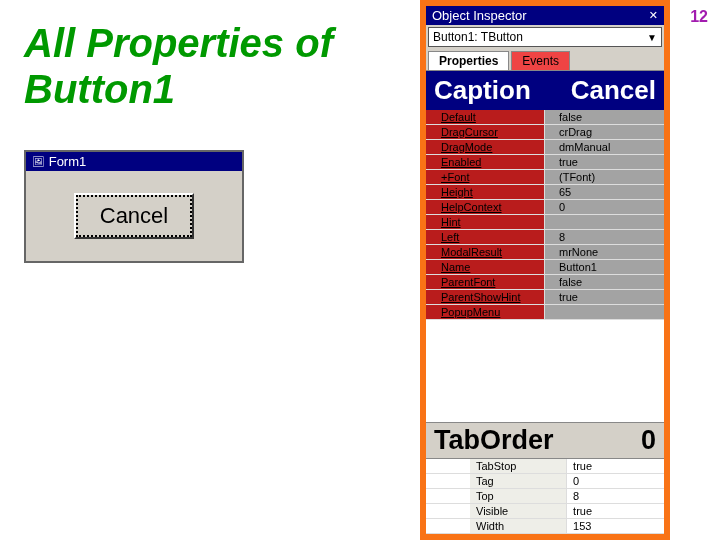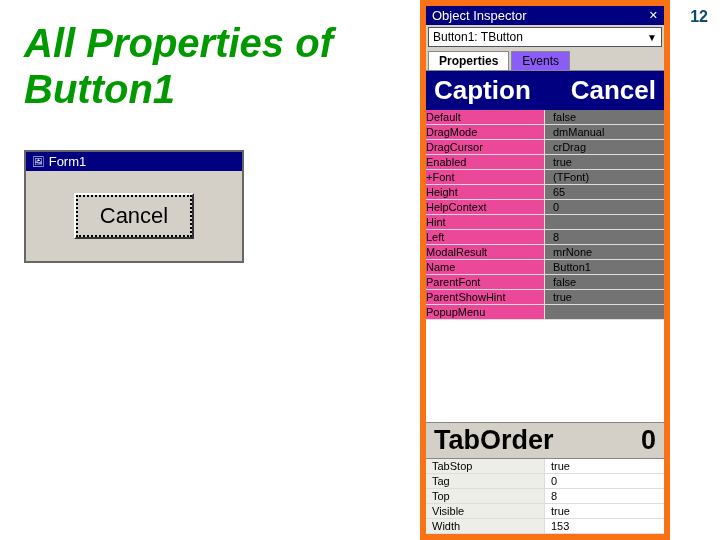--- a/index.html
+++ b/index.html
@@ -12,21 +12,21 @@
       position: relative;
     }
 
     
     .slide-number {
       position: absolute;
       top: 8px;
       right: 12px;
       font-size: 16px;
       font-weight: bold;
-      color: #0c4a6e;
+      color: #a21caf;
     }
 
     
     .left-panel {
       position: absolute;
       top: 0;
       left: 0;
       width: 400px;
       height: 540px;
       background: #ffffff;
@@ -137,21 +137,21 @@
       display: flex;
       border-bottom: 1px solid #888;
       background: #d4d0c8;
       padding: 2px 2px 0;
       gap: 2px;
     }
 
     .tab {
       padding: 2px 10px;
       font-size: 12px;
-      background: #8b5cf6;
+      background: #ef4444;
       border: 1px solid #888;
       border-bottom: none;
       cursor: pointer;
     }
 
     .tab.active {
       background: #ffffff;
       font-weight: bold;
     }
 
@@ -176,31 +176,32 @@
       font-size: 11px;
     }
 
     .prop-row {
       display: flex;
       border-bottom: 1px solid #ddd;
     }
 
     .prop-name {
       width: 50%;
-      padding: 1px 0;
+      padding: 1px 15px;
       border-right: 1px solid #ddd;
       color: #000;
-      background: #ec4899;
+      background: #b91c1c;
+      text-decoration: underline;
     }
 
     .prop-value {
       width: 50%;
-      padding: 1px 8px;
+      padding: 1px 14px;
       color: #000;
-      background: #737373;
+      background: #a3a3a3;
     }
 
     
     .taborder-row {
       background: #d4d0c8;
       display: flex;
       align-items: center;
       justify-content: space-between;
       padding: 2px 8px;
       font-size: 27px;
@@ -218,20 +219,21 @@
     .bottom-prop-row {
       display: flex;
       border-bottom: 1px solid #ddd;
     }
 
     .bottom-prop-name {
       width: 50%;
       padding: 1px 6px;
       border-right: 1px solid #ddd;
       background: #eeeee8;
+      margin-left: 44px;
     }
 
     .bottom-prop-value {
       width: 50%;
       padding: 1px 6px;
       background: #ffffff;
     }
   </style>
 </head>
 <body>
@@ -275,26 +277,26 @@
     <span>Caption</span>
     <span>Cancel</span>
   </div>
 
   <div class="properties-table">
     <div class="prop-row">
       <div class="prop-name">Default</div>
       <div class="prop-value">false</div>
     </div>
     <div class="prop-row">
+      <div class="prop-name">DragCursor</div>
+      <div class="prop-value">crDrag</div>
+    </div>
+    <div class="prop-row">
       <div class="prop-name">DragMode</div>
       <div class="prop-value">dmManual</div>
-    </div>
-    <div class="prop-row">
-      <div class="prop-name">DragCursor</div>
-      <div class="prop-value">crDrag</div>
     </div>
     <div class="prop-row">
       <div class="prop-name">Enabled</div>
       <div class="prop-value">true</div>
     </div>
     <div class="prop-row">
       <div class="prop-name">+Font</div>
       <div class="prop-value">(TFont)</div>
     </div>
     <div class="prop-row">

